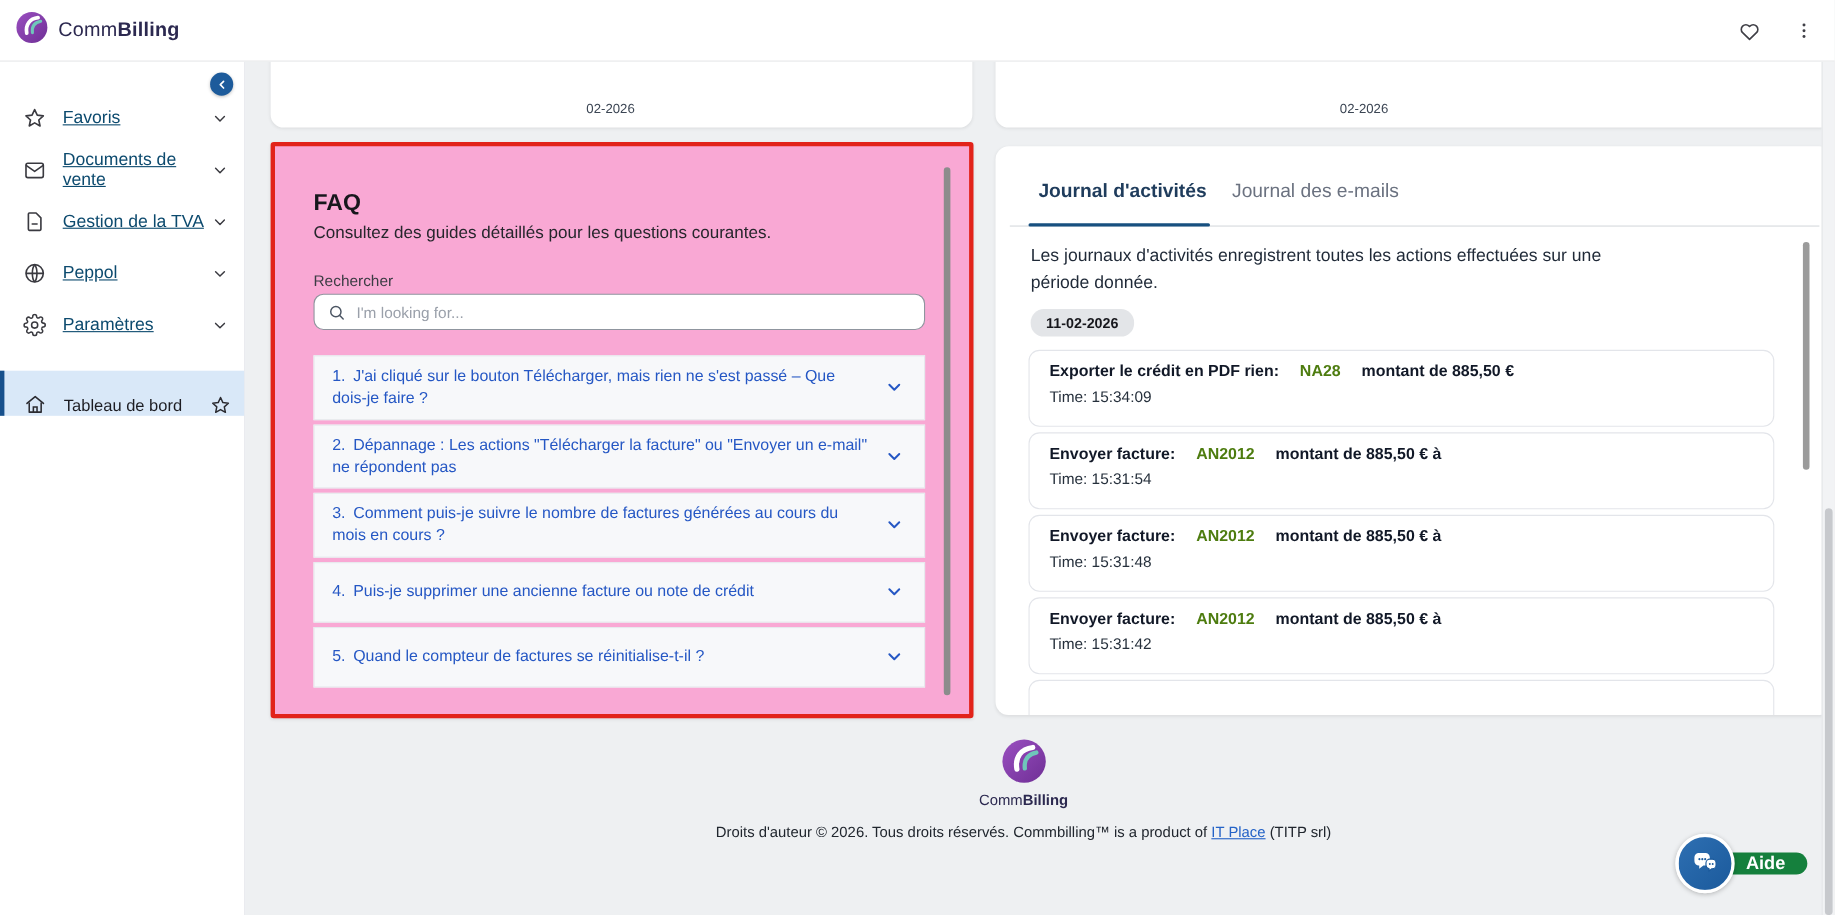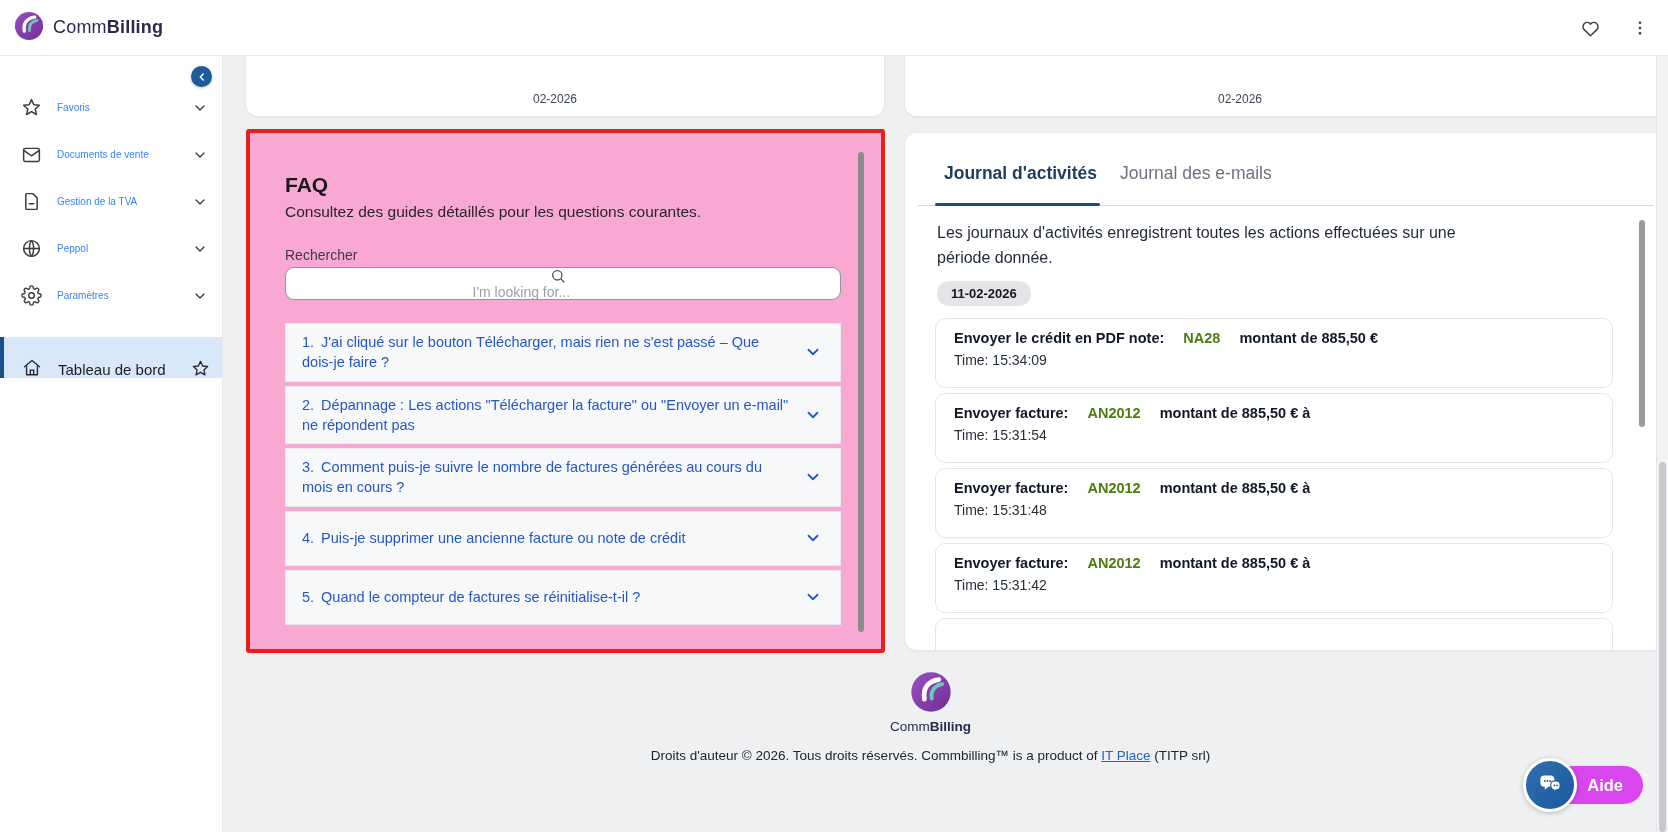--- a/index.html
+++ b/index.html
@@ -18,21 +18,21 @@
 
   
   .sidebar { position:absolute; top:56px; left:0; bottom:0; width:223px; background:#fff;
              border-right:1px solid #e5e7eb; z-index:20; }
   .collapse-btn { position:absolute; top:10px; right:10px; width:21px; height:21px; border-radius:50%;
                   background:#1d5b9b; color:#fff; display:flex; align-items:center; justify-content:center;
                   box-shadow:0 1px 3px rgba(0,0,0,.25); cursor:pointer; }
   .nav { position:absolute; top:28px; left:0; right:0; }
   .nav-item { height:47px; display:flex; align-items:center; padding:0 14px 0 21px; cursor:pointer; }
   .nav-item .nav-icon { width:21px; height:21px; color:#3a3a40; margin-right:15px; flex:0 0 auto; }
-  .nav-item .nav-label { font-size:10px; color:#3b82f6; flex:1; }
+  .nav-item .nav-label { font-size:16px; color:#0c4a6e; flex:1;text-decoration:underline; }
   .nav-item .chev { width:16px; height:16px; color:#3a3a40; }
   .nav-item-active { position:absolute; top:281px; left:0; right:0; height:41px; background:#d9e8f8;
                      border-left:4px solid #17508c; display:flex; align-items:flex-end; padding:0 12px 0 18px; cursor:pointer; }
   .nav-item-active .nav-icon { width:20px; height:20px; color:#2b2b31; margin-right:16px; }
   .nav-item-active .nav-label { font-size:15px; color:#1c1c22; flex:1; }
   .nav-item-active .fav-star { width:19px; height:19px; color:#2b2b31; }
 
   
   .main { position:absolute; top:56px; left:223px; right:0; bottom:0; background:#eef0f2; overflow:hidden; }
 
@@ -44,21 +44,21 @@
   .top-card.left  .axis-label { left:287px; }
   .top-card.right .axis-label { left:313px; }
 
   
   .faq-wrap { position:absolute; left:23px; top:73px; width:639px; height:524px; background:#f9a8d4;
               border:4px solid #e2231a; border-radius:3px; box-shadow:0 1px 3px rgba(0,0,0,.07); }
   .faq-title { position:absolute; left:35px; top:40px; font-size:21px; font-weight:700; color:#17171c; }
   .faq-subtitle { position:absolute; left:35px; top:70px; font-size:15.5px; color:#26262c; }
   .faq-search-label { position:absolute; left:35px; top:114px; font-size:14px; color:#3c3c44; }
   .faq-search { position:absolute; left:35px; top:134px; width:556px; height:33px; border:1px solid #8f959e;
-                border-radius:9px; display:flex; align-items:center; padding:0 12px; background:#fff;flex-direction:column; }
+                border-radius:9px; display:flex; align-items:center; padding:0 12px; background:#fff; }
   .faq-search svg { width:16px; height:16px; color:#4b5563; margin-right:10px; flex:0 0 auto; }
   .faq-search input { border:none; outline:none; flex:1; font-size:14px; color:#1f2937;
                       font-family:"Liberation Sans", sans-serif; background:transparent; }
   .faq-search input::placeholder { color:#9aa0aa; }
   .faq-list { position:absolute; left:35px; top:190px; width:556px; display:flex; flex-direction:column; gap:4px; }
   .faq-item { min-height:55px; background:#f7f8fa; border:1px solid #e7e9ed; border-radius:0;
               display:flex; align-items:center; padding:8px 46px 8px 16px; position:relative; cursor:pointer; }
   .faq-q { font-size:14.5px; font-weight:500; color:#2557c4; line-height:1.4; }
   .faq-q .qnum { margin-right:7px; }
   .faq-item .chev { position:absolute; right:18px; top:50%; margin-top:-9px; width:18px; height:18px; color:#2557c4; }
@@ -90,22 +90,22 @@
   .footer-brand { font-size:13.5px; color:#2c2950; margin-top:2px; }
   .footer-brand .bold { font-weight:700; }
   .footer-copy { font-size:13.5px; color:#20262e; margin-top:14px; }
   .footer-copy a { color:#2563c7; text-decoration:underline; cursor:pointer; }
 
   
   .help-btn { position:absolute; right:25px; bottom:20px; display:flex; align-items:center; cursor:pointer; }
   .help-circle { width:54px; height:54px; border-radius:50%; background:linear-gradient(135deg,#2e6fb2,#1b5a9c);
                  border:3px solid #fff; box-shadow:0 1px 5px rgba(0,0,0,.25); display:flex; align-items:center;
                  justify-content:center; z-index:2; }
-  .help-pill { background:#d946ef; color:#fff; font-size:16.5px; font-weight:600; border-radius:19px;
-               height:38px; display:flex; align-items:center; padding:0 20px 0 42px; margin-left:-32px; }
+  .help-pill { background:#15803d; color:#fff; font-size:16.5px; font-weight:600; border-radius:19px;
+               height:20px; display:flex; align-items:center; padding:0 20px 0 42px; margin-left:-32px; }
 
   
   .page-scrollbar { position:absolute; right:0; top:56px; bottom:0; width:12px; background:#f2f3f5; border-left:1px solid #e4e5e8; z-index:25; }
   .page-scrollbar .thumb { position:absolute; left:2px; right:2px; top:406px; bottom:0; background:#c7c9cd; border-radius:4px; }
 </style>
 </head>
 <body>
 
 <svg width="0" height="0" style="position:absolute">
   <defs>
@@ -311,21 +311,21 @@
         <span class="tab inactive">Journal des e-mails</span>
       </div>
       <div class="tab-divider"></div>
       <div class="tab-underline"></div>
 
       <div class="journal-desc">Les journaux d'activités enregistrent toutes les actions effectuées sur une période donnée.</div>
       <div class="date-badge">11-02-2026</div>
 
       <div class="entries">
         <div class="entry">
-          <div class="entry-line1"><span>Envoyer le crédit en PDF note:</span><span class="entry-ref">NA28</span><span>montant de 885,50 €</span></div>
+          <div class="entry-line1"><span>Exporter le crédit en PDF rien:</span><span class="entry-ref">NA28</span><span>montant de 885,50 €</span></div>
           <div class="entry-time">Time: 15:34:09</div>
         </div>
         <div class="entry">
           <div class="entry-line1"><span>Envoyer facture:</span><span class="entry-ref">AN2012</span><span>montant de 885,50 € à</span></div>
           <div class="entry-time">Time: 15:31:54</div>
         </div>
         <div class="entry">
           <div class="entry-line1"><span>Envoyer facture:</span><span class="entry-ref">AN2012</span><span>montant de 885,50 € à</span></div>
           <div class="entry-time">Time: 15:31:48</div>
         </div>

